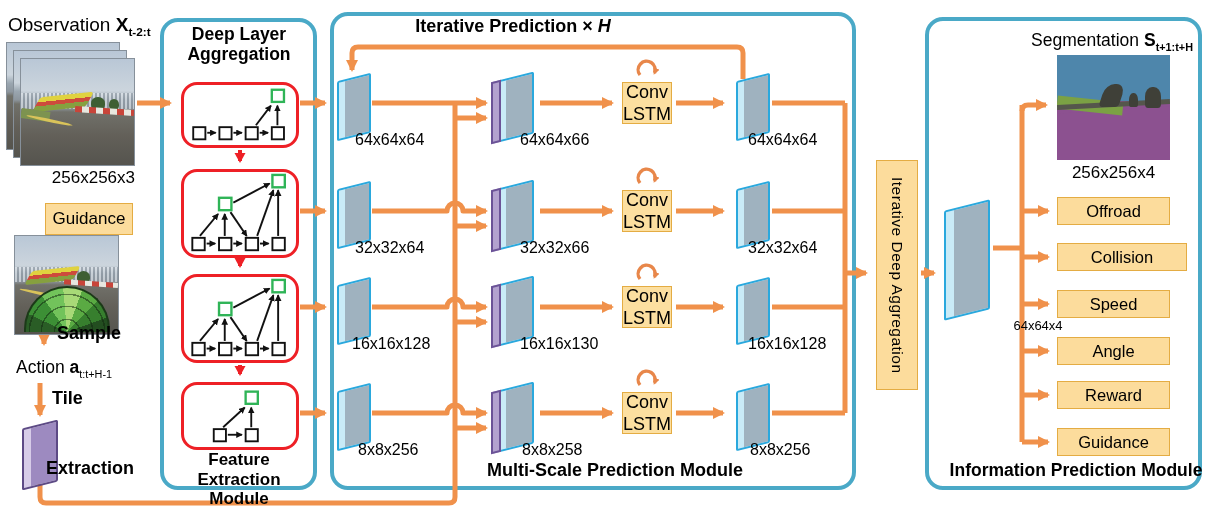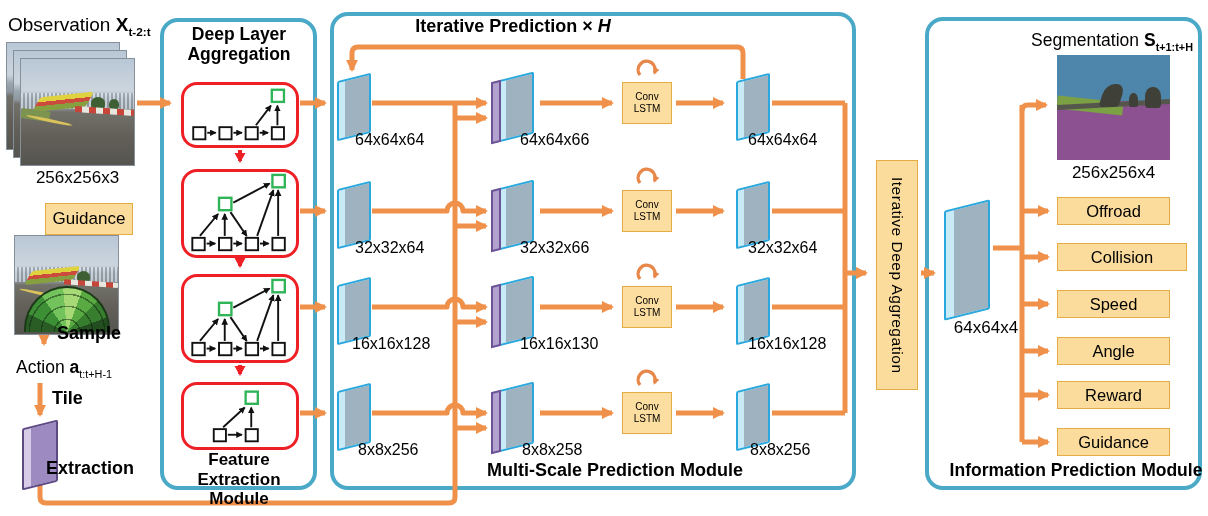--- a/index.html
+++ b/index.html
@@ -9,21 +9,21 @@
   
   .module{position:absolute;border:4px solid #4aa9c7;border-radius:18px;background:transparent;box-sizing:border-box;}
   
   .rbox{position:absolute;width:118px;border:3.5px solid #ee2026;border-radius:16px;background:#fff;
         box-sizing:border-box;display:flex;align-items:center;justify-content:center;}
   
   .ybox{position:absolute;background:#fcdc9c;border:1.5px solid #e4ac43;box-sizing:border-box;
         display:flex;align-items:center;justify-content:center;font-size:16.5px;}
   .lstm{position:absolute;background:#fcdfa0;border:1.5px solid #e4ac43;box-sizing:border-box;
         display:flex;align-items:center;justify-content:center;text-align:center;
-        font-size:10px;line-height:1.25;flex-direction:column;}
+        font-size:18px;line-height:1.25;flex-direction:column;}
   
   .fmap{position:absolute;border:2.5px solid #2aa8dd;box-sizing:border-box;border-radius:2px;
         background:linear-gradient(90deg,#c9ebf7 0 20%,#9fb2bf 20%);transform:skewY(-14deg);}
   .fmap .strip{position:absolute;left:-9px;top:-2px;bottom:-2px;width:6px;background:#b3a2cf;border:2px solid #6b5397;}
   .amap{position:absolute;border:2.5px solid #5d4a85;box-sizing:border-box;border-radius:2px;
         background:linear-gradient(90deg,#d7cce8 0 22%,#9d8ac0 22%);transform:skewY(-14deg);}
   
   .lbl{position:absolute;font-size:16px;white-space:nowrap;}
   .bold{font-weight:bold;}
   .ttl{position:absolute;font-weight:bold;text-align:center;line-height:1.15;}
@@ -153,21 +153,21 @@
   <div class="scene" style="left:13px;top:50px;width:114px;height:108px;"></div>
   <div class="scene" style="left:20px;top:58px;width:115px;height:108px;">
     <div class="wall"></div>
     <div class="mound"></div>
     <div class="tree" style="left:62%;top:36%;width:12%;height:12%;"></div>
     <div class="tree" style="left:78%;top:38%;width:9%;height:10%;"></div>
     <div class="curb"></div>
     <div class="grass"></div>
     <div class="yline"></div>
   </div>
-  <div class="lbl" style="left:20px;top:168px;width:115px;text-align:center;font-size:17px;">256x256x3</div>
+  <div class="lbl" style="left:20px;top:168px;width:115px;text-align:right;font-size:17px;">256x256x3</div>
 
   <div class="ybox" style="left:45px;top:203px;width:88px;height:32px;font-size:17px;">
     <span>Guidance</span>
   </div>
   <div class="scene" style="left:14px;top:235px;width:105px;height:100px;">
     <div class="wall"></div>
     <div class="mound"></div>
     <div class="tree" style="left:60%;top:36%;width:13%;height:12%;"></div>
     <div class="curb"></div>
     <div class="yline"></div>
@@ -336,21 +336,21 @@
   <div class="fmap" style="left:736px;top:387px;width:34px;height:60px;"></div>
   <div class="lbl" style="left:358px;top:441px;">8x8x256</div>
   <div class="lbl" style="left:522px;top:441px;">8x8x258</div>
   <div class="lbl" style="left:750px;top:441px;">8x8x256</div>
 
   <div class="ybox ida" style="left:876px;top:160px;width:42px;height:230px;">
     <span>Iterative Deep Aggregation</span>
   </div>
 
   <div class="fmap" style="left:944px;top:205px;width:46px;height:110px;"></div>
-  <div class="lbl" style="left:936px;top:318px;width:100px;text-align:center;font-size:17px;">64x64x4</div>
+  <div class="lbl" style="left:988px;top:318px;width:100px;text-align:center;font-size:13px;">64x64x4</div>
 
   <div class="lbl" style="left:1000px;top:30px;width:193px;text-align:right;font-size:17.5px;">
     <span>Segmentation </span><b>S</b><sub class="subb">t+1:t+H</sub>
   </div>
   <div class="segart" style="left:1057px;top:55px;width:113px;height:105px;">
     <div class="sroad"></div>
     <div class="sgrass"></div>
     <div class="shorz"></div>
     <div class="sblob" style="left:40%;top:28%;width:18%;height:22%;transform:skewX(-18deg);"></div>
     <div class="sblob" style="left:64%;top:36%;width:8%;height:14%;"></div>

